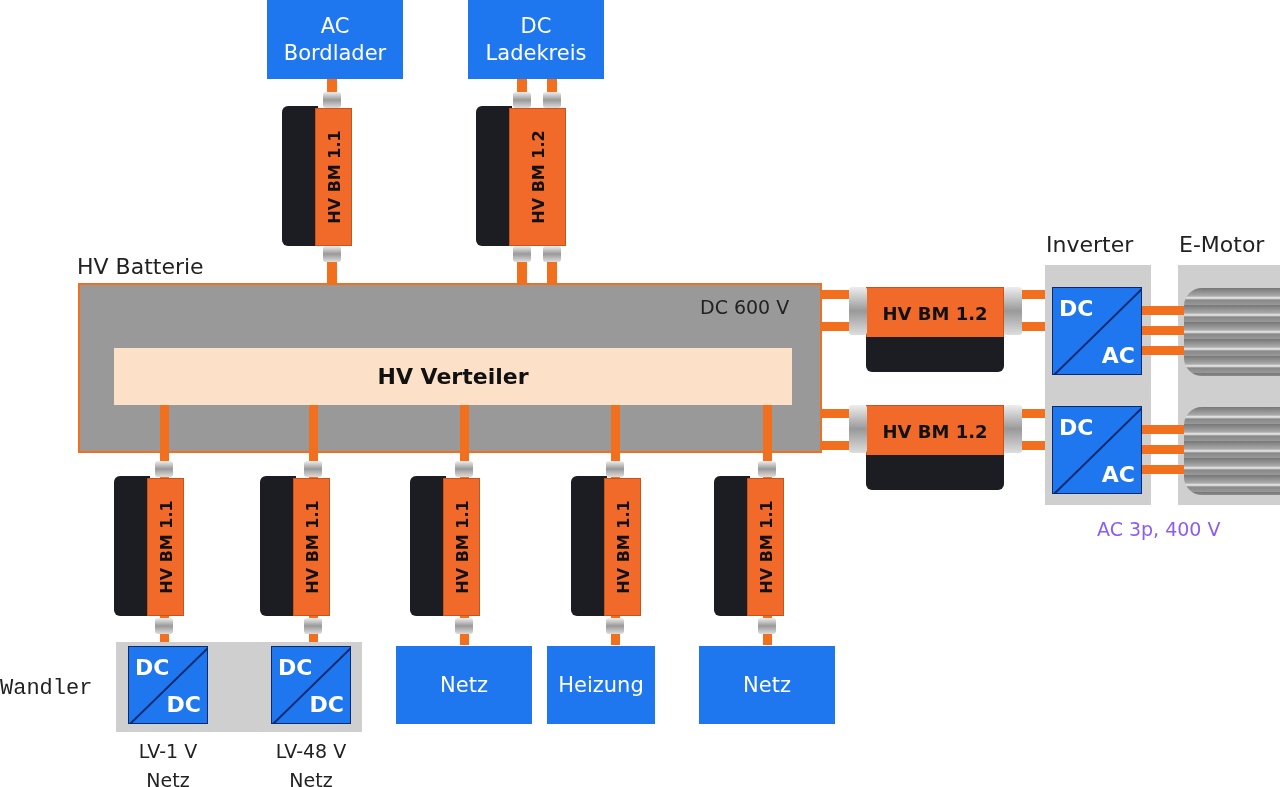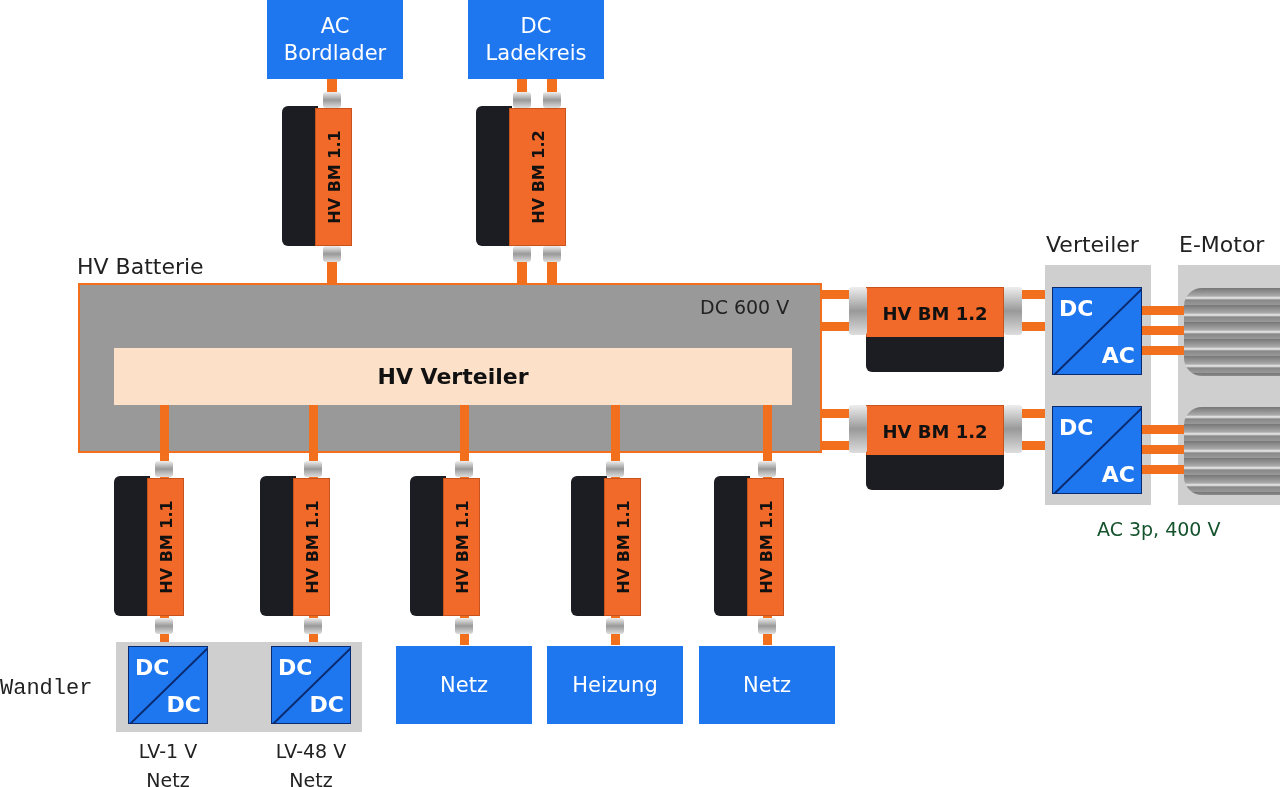--- a/index.html
+++ b/index.html
@@ -137,21 +137,21 @@
   <div>Netz</div>
 </div>
 <div class="label" style="left:271px;top:737px;width:80px;text-align:center;font-size:19px;line-height:29px;">
   <div>LV-48 V</div>
   <div>Netz</div>
 </div>
 
 <div class="abs blue" style="left:396px;top:646px;width:136px;height:78px;">
     <span>Netz</span>
   </div>
-<div class="abs blue" style="left:547px;top:646px;width:136px;height:78px;">
+<div class="abs blue" style="left:547px;top:646px;width:108px;height:78px;">
     <span>Heizung</span>
   </div>
 <div class="abs blue" style="left:699px;top:646px;width:136px;height:78px;">
     <span>Netz</span>
   </div>
 
 <div class="cable" style="left:822px;top:290px;width:230px;height:9px;"></div>
 <div class="cable" style="left:822px;top:322px;width:230px;height:9px;"></div>
 <div class="cable" style="left:822px;top:409px;width:230px;height:9px;"></div>
 <div class="cable" style="left:822px;top:441px;width:230px;height:9px;"></div>
@@ -166,21 +166,21 @@
     <div class="org">
       <span>HV BM 1.2</span>
     </div>
     <div class="blk"></div>
   </div>
 <div class="conn" style="left:849px;top:287px;height:48px;"></div>
 <div class="conn" style="left:1004px;top:287px;height:48px;"></div>
 <div class="conn" style="left:849px;top:405px;height:48px;"></div>
 <div class="conn" style="left:1004px;top:405px;height:48px;"></div>
 
-<div class="label" style="left:1046px;top:232px;">Verteiler</div>
+<div class="label" style="left:1046px;top:232px;">Inverter</div>
 <div class="label" style="left:1179px;top:232px;">E-Motor</div>
 <div class="grey" style="left:1045px;top:265px;width:106px;height:240px;"></div>
 <div class="grey" style="left:1178px;top:265px;width:102px;height:240px;"></div>
 
 <div class="conv" style="left:1052px;top:287px;width:90px;height:88px;">
   <svg width="90" height="88">
       <line x1="0" y1="88" x2="90" y2="0" stroke="#0b2a6e" stroke-width="2"></line>
     </svg>
   <span class="t1">DC</span>
   <span class="t2">AC</span>
@@ -196,13 +196,13 @@
 <div class="cable" style="left:1142px;top:306px;width:45px;height:9px;"></div>
 <div class="cable" style="left:1142px;top:326px;width:45px;height:9px;"></div>
 <div class="cable" style="left:1142px;top:346px;width:45px;height:9px;"></div>
 <div class="cable" style="left:1142px;top:425px;width:45px;height:9px;"></div>
 <div class="cable" style="left:1142px;top:445px;width:45px;height:9px;"></div>
 <div class="cable" style="left:1142px;top:465px;width:45px;height:9px;"></div>
 
 <div class="motor" style="left:1184px;top:288px;"></div>
 <div class="motor" style="left:1184px;top:407px;"></div>
 
-<div class="label" style="left:1097px;top:518px;color:#14532d;font-size:19px;">AC 3p, 400 V</div>
+<div class="label" style="left:1097px;top:518px;color:#8b5cf6;font-size:19px;">AC 3p, 400 V</div>
 
 </body></html>

